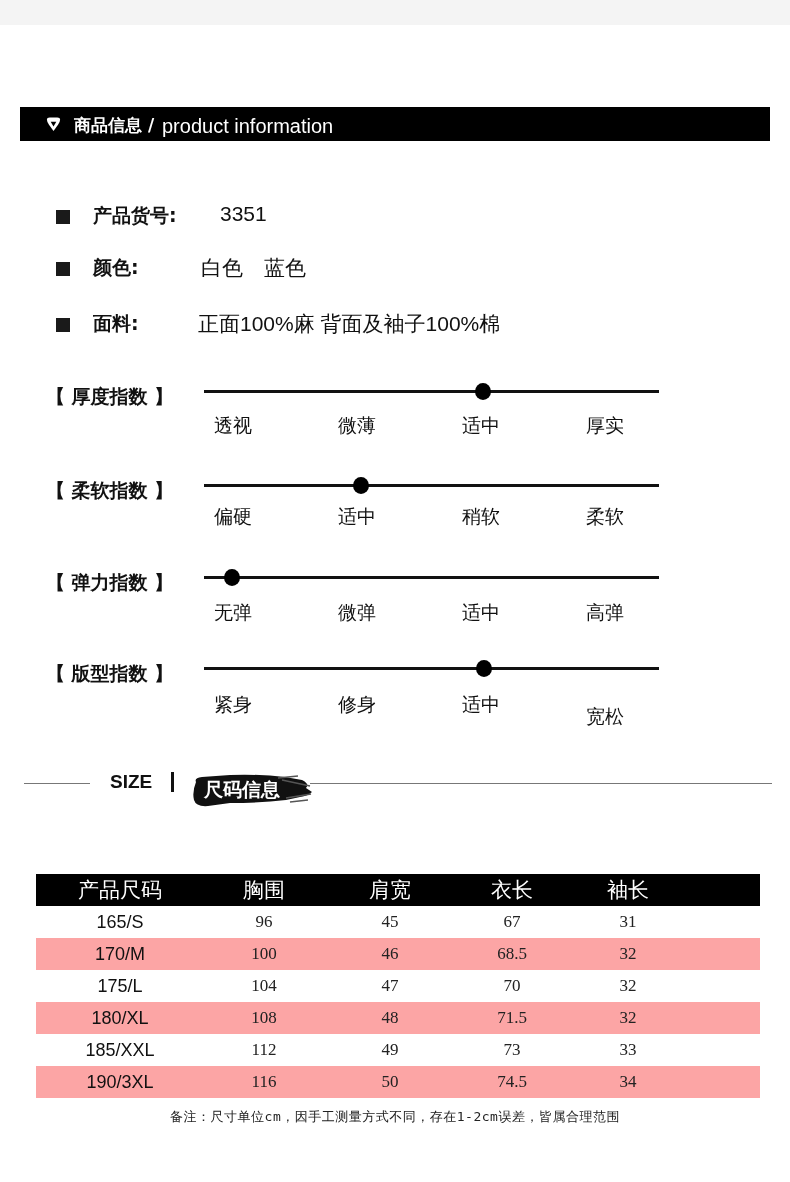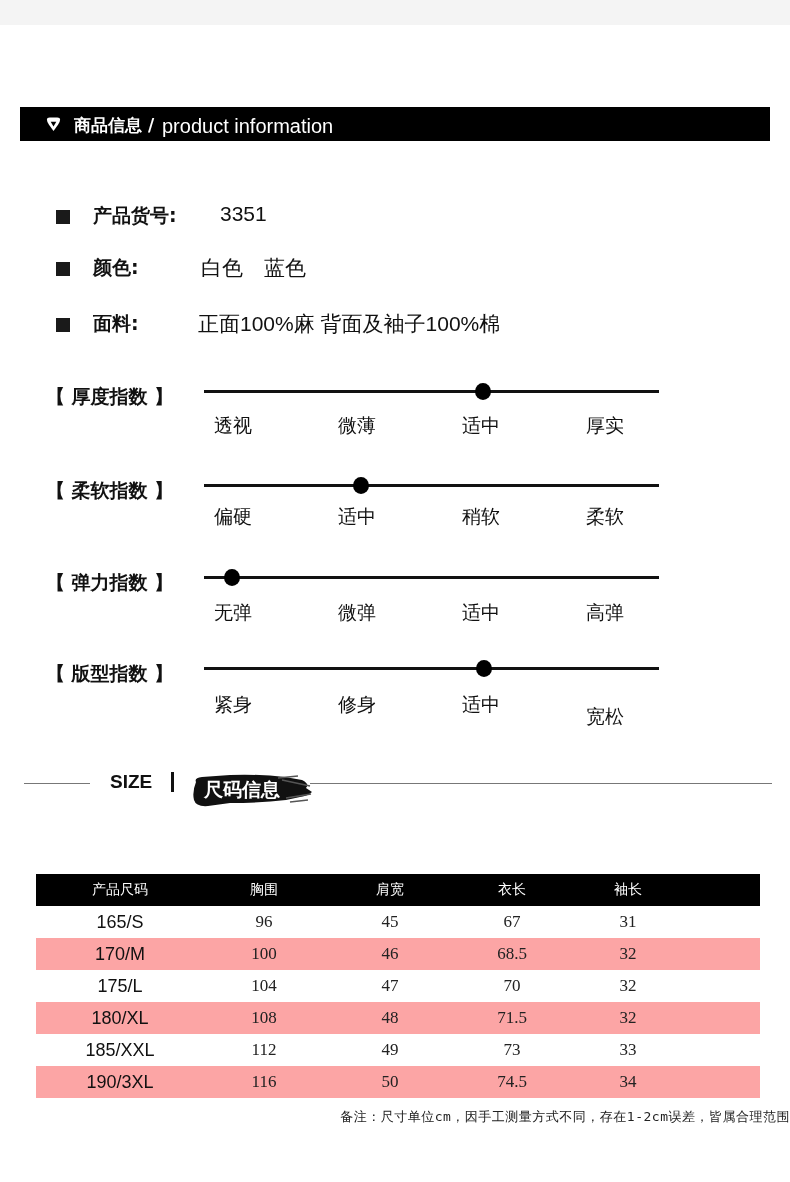--- a/index.html
+++ b/index.html
@@ -26,32 +26,32 @@
 
   .size-header { position: absolute; left: 0; top: 764px; width: 656px; height: 50px; font-weight: bold; }
   .size-header .line-left { position: absolute; left: 24px; top: 19px; width: 66px; height: 1px; background: #777; }
   .size-header .line-right { position: absolute; left: 310px; top: 19px; width: 462px; height: 1px; background: #777; }
   .size-header .size-label { position: absolute; left: 110px; top: 7px; font-size: 19px; font-family: "Liberation Sans", sans-serif; }
   .size-header .divider { position: absolute; left: 171px; top: 8px; width: 3px; height: 20px; background: #111; }
   .size-header .brush { position: absolute; left: 190px; top: 8px; width: 122px; height: 36px; }
   .size-header .brush-text { position: absolute; left: 204px; top: 13px; color: #fff; font-size: 19px; white-space: nowrap; }
 
   .size-table { position: absolute; left: 36px; top: 874px; width: 724px; border-collapse: collapse; }
-  .size-table th { background: #000; color: #fff; font-weight: normal; font-size: 14px; height: 32px; text-align: center; }
+  .size-table th { background: #000; color: #fff; font-weight: normal; font-size: 21px; height: 32px; text-align: center; }
   .size-table td { height: 32px; text-align: center; font-size: 17px; font-family: "Liberation Serif", serif; color: #222; }
   .size-table td.size-col { font-family: "Liberation Sans", sans-serif; font-size: 18px; color: #111; }
   .size-table tr.alt td { background: #fca5a5; }
   .size-table .c0 { width: 168px; }
   .size-table .c1 { width: 120px; }
   .size-table .c2 { width: 132px; }
   .size-table .c3 { width: 112px; }
   .size-table .c4 { width: 120px; }
   .size-table .c5 { width: 72px; }
 
-  .note { position: absolute; left: 0; top: 1108px; width: 790px; text-align: right; font-size: 13px; color: #222; font-family: "DejaVu Sans Mono", monospace; letter-spacing: 0.5px; }
+  .note { position: absolute; left: 0; top: 1108px; width: 790px; text-align: center; font-size: 13px; color: #222; font-family: "DejaVu Sans Mono", monospace; letter-spacing: 0.5px; }
 </style>
 </head>
 <body>
 
 <div class="top-band"></div>
 
 <div class="section-bar">
   <svg class="icon" viewBox="0 0 16 16">
     <path d="M1 3 Q1 0.5 4 0.5 L12 0.5 Q15 0.5 15 3 Q15 5 13 8 L8 15 L3 8 Q1 5 1 3 Z" fill="#fff"></path>
     <path d="M5 5 L11 5 L8 10 Z" fill="#000"></path>

